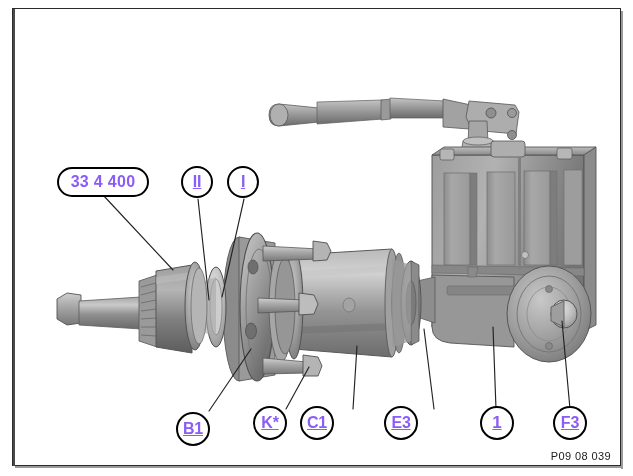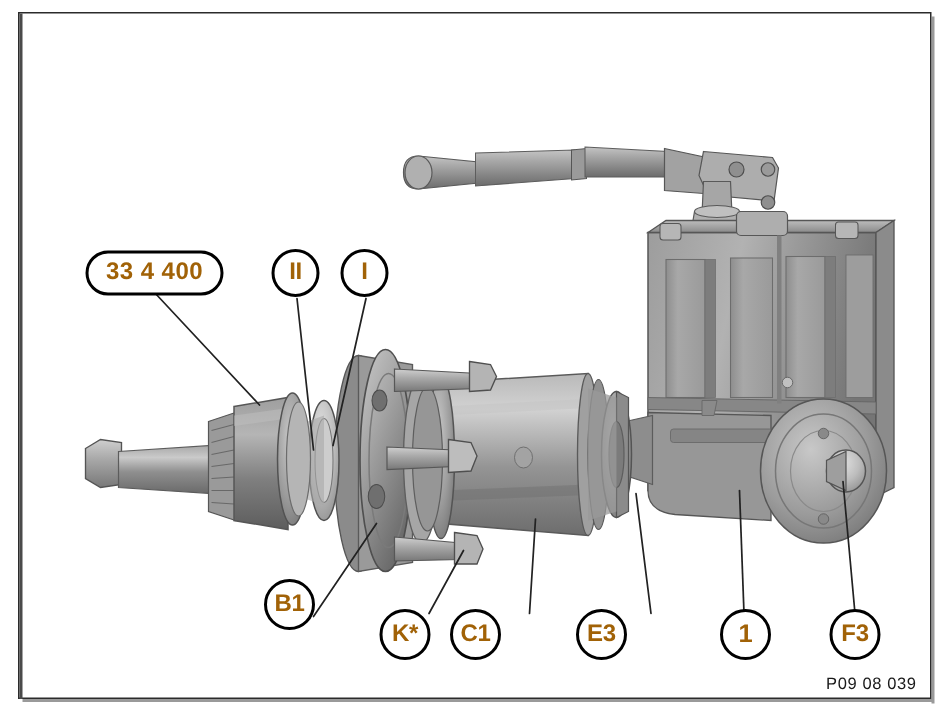--- a/index.html
+++ b/index.html
@@ -64,29 +64,30 @@
   
   .balloon {
     position: absolute;
     box-sizing: border-box;
     display: flex;
     align-items: center;
     justify-content: center;
     background: #ffffff;
     border: 2.5px solid #000000;
     font-weight: bold;
-    color: #a16207;
+    color: #8b5cf6;
     letter-spacing: -0.2px;
     user-select: none;
   }
   .balloon.circle {
     width: 34px;
     height: 34px;
     border-radius: 50%;
     font-size: 16px;
+    text-decoration: underline;
   }
   .balloon.circle.small-num {
     font-size: 17px;
   }
   .balloon.roman {
     width: 32px;
     height: 32px;
     font-size: 16px;
   }
   .balloon.stadium {
@@ -353,21 +354,21 @@
 
   </svg>
   </div>
 
   <div class="balloon stadium" style="left:57px;  top:167px;">33 4 400</div>
 
   <div class="balloon circle roman" style="left:181px; top:166px;">II</div>
 
   <div class="balloon circle roman" style="left:227px; top:166px;">I</div>
 
-  <div class="balloon circle" style="left:176px; top:386px;">B1</div>
+  <div class="balloon circle" style="left:176px; top:412px;">B1</div>
 
   <div class="balloon circle" style="left:253px; top:406px;">K*</div>
 
   <div class="balloon circle" style="left:300px; top:406px;">C1</div>
 
   <div class="balloon circle" style="left:384px; top:406px;">E3</div>
 
   <div class="balloon circle small-num" style="left:480px; top:406px;">1</div>
 
   <div class="balloon circle" style="left:553px; top:406px;">F3</div>

